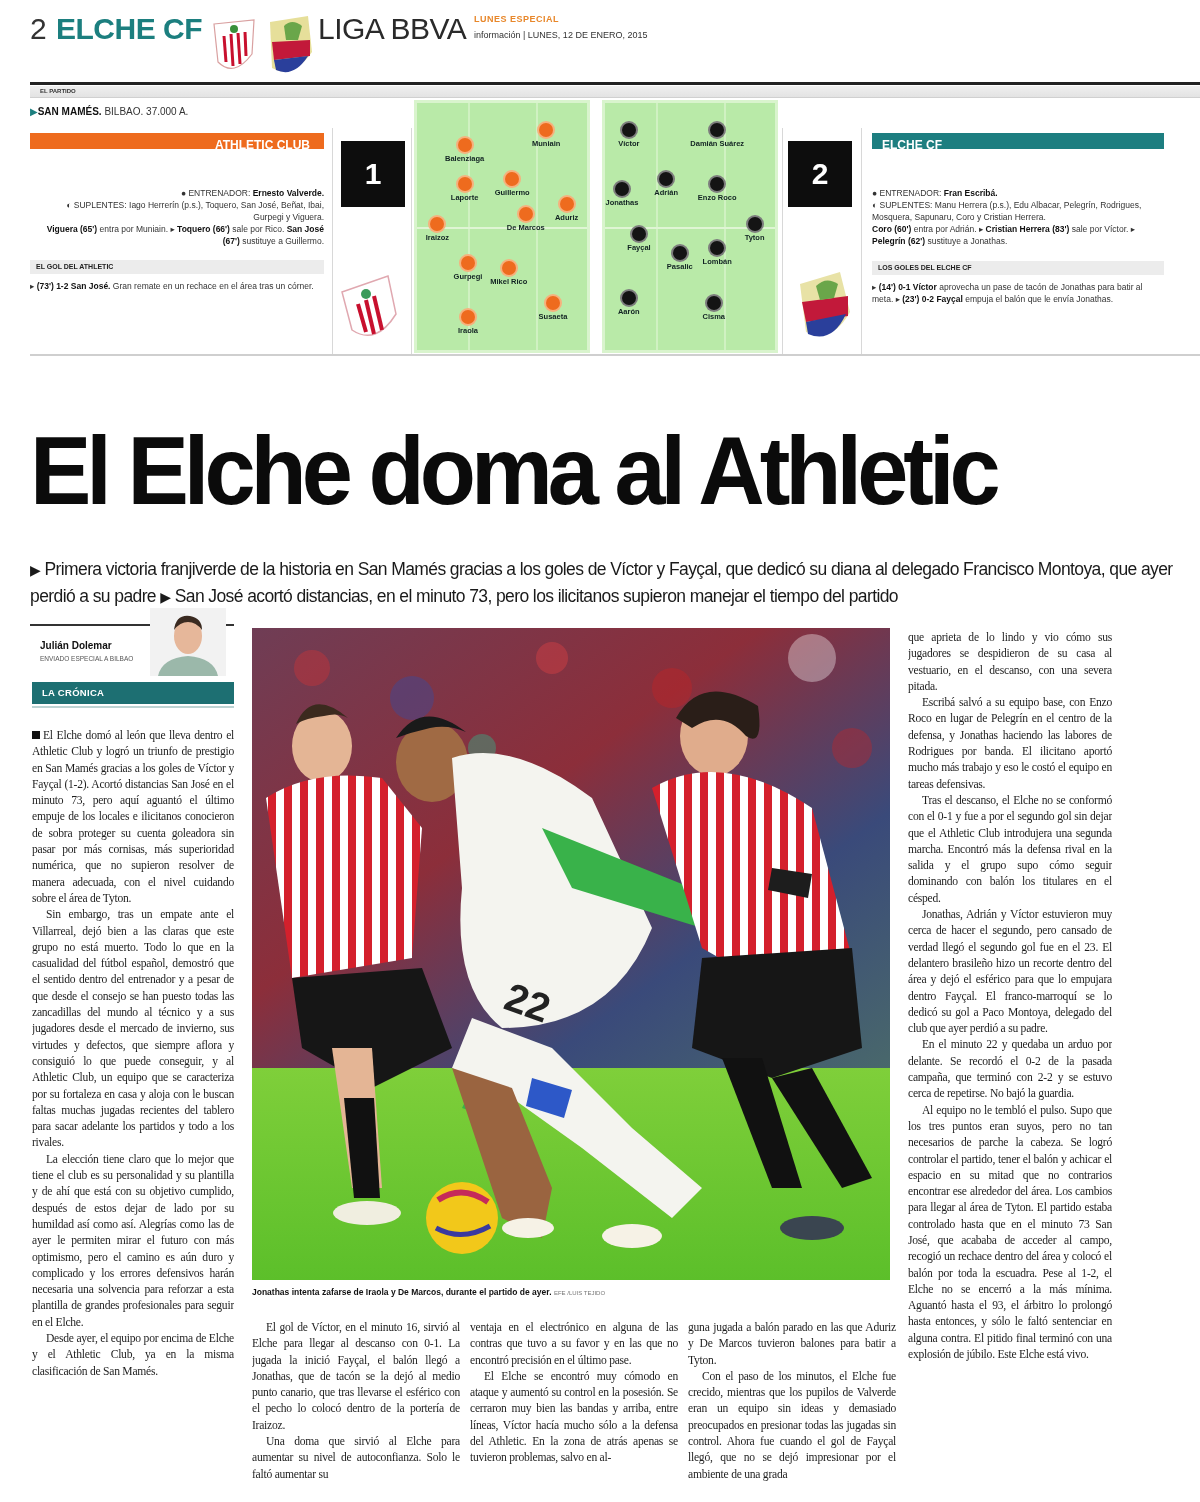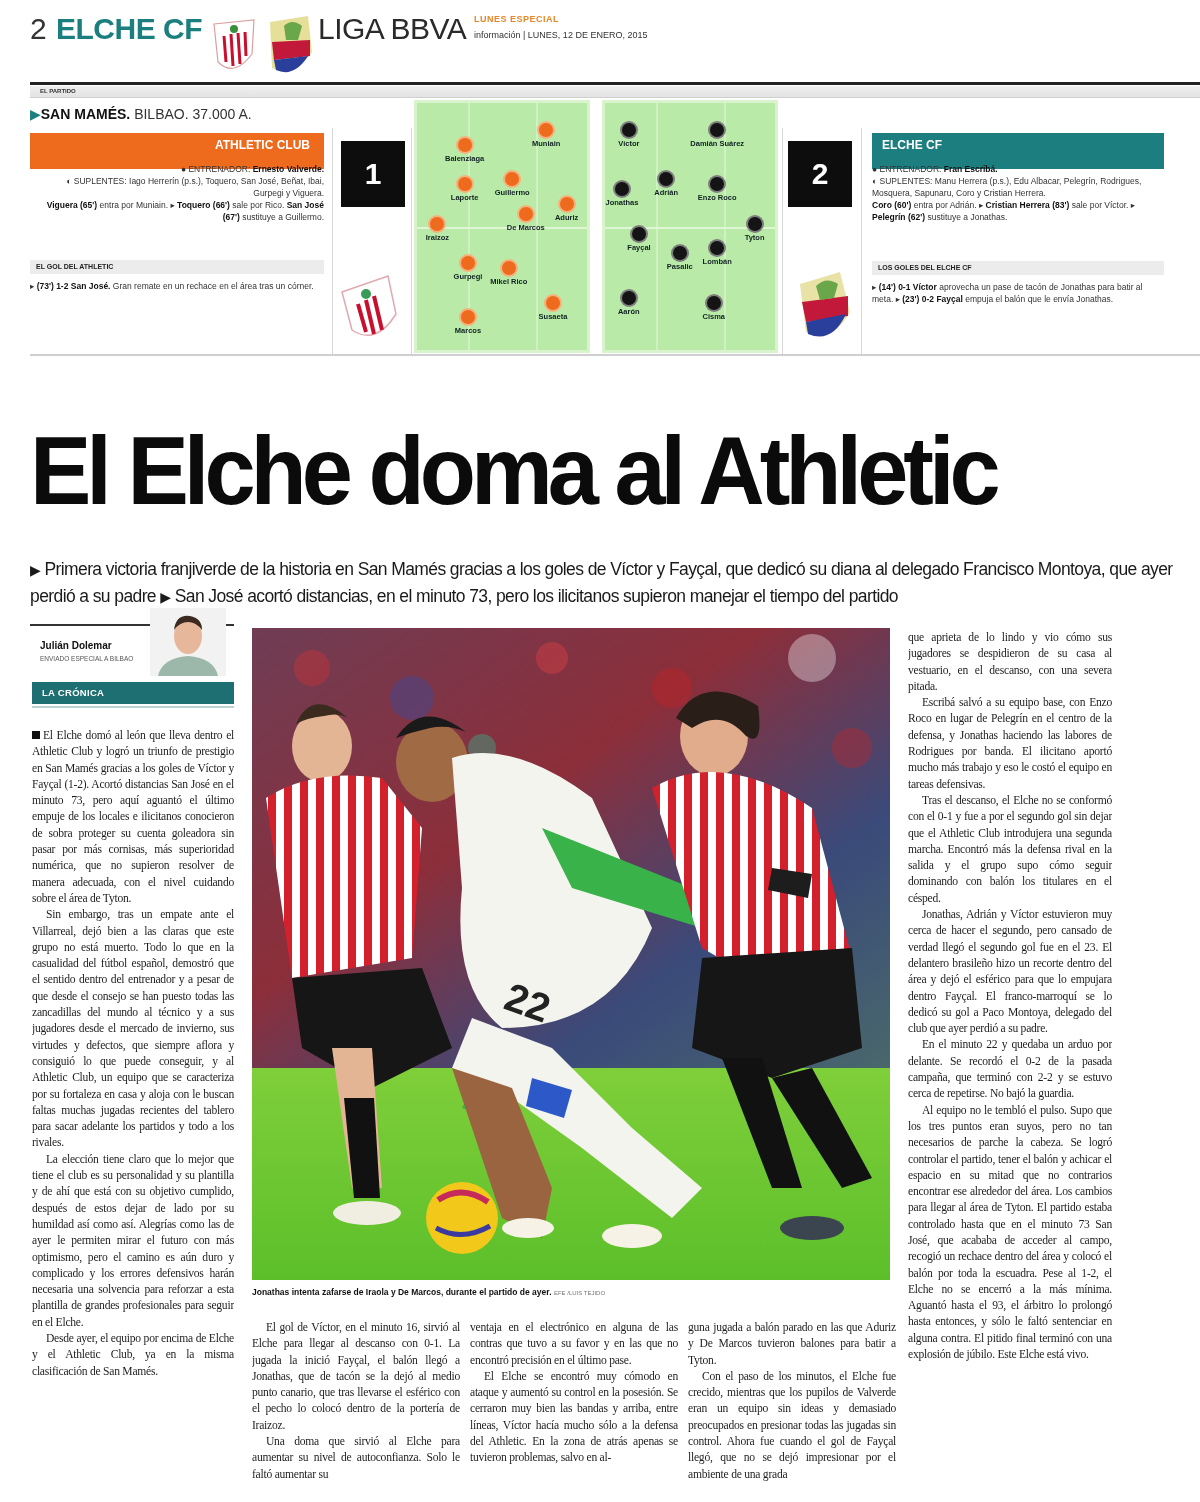--- a/index.html
+++ b/index.html
@@ -13,27 +13,27 @@
   .crest-ath-small { position: absolute; left: 178px; top: 8px; width: 52px; height: 62px; }
   .crest-elc-small { position: absolute; left: 232px; top: 4px; width: 54px; height: 68px; }
   .league { position: absolute; left: 288px; top: 4px; font-family: "Liberation Sans", sans-serif; font-size: 30px; color: #2a2a2a; letter-spacing: -0.5px; }
   .kicker { position: absolute; left: 444px; top: 6px; font-family: "Liberation Sans", sans-serif; font-size: 9px; font-weight: bold; color: #e8872a; letter-spacing: 0.5px; }
   .dateline { position: absolute; left: 444px; top: 22px; font-family: "Liberation Sans", sans-serif; font-size: 9px; color: #333; }
   .top-rule { position: absolute; left: 30px; top: 82px; width: 1170px; height: 3px; background: #222; }
   .rule-label { position: absolute; left: 40px; top: 88px; font-family: "Liberation Sans", sans-serif; font-size: 6px; font-weight: bold; color: #333; }
   .rule-band { position: absolute; left: 30px; top: 86px; width: 1170px; height: 12px; background: linear-gradient(#efefef, #e3e3e3); border-bottom: 1px solid #d0d0d0; }
 
   
-  .venue { position: absolute; left: 30px; top: 106px; font-family: "Liberation Sans", sans-serif; font-size: 14px; color: #333; }
+  .venue { position: absolute; left: 30px; top: 106px; font-family: "Liberation Sans", sans-serif; font-size: 10px; color: #333; }
   .venue b { color: #111; }
   .venue .arrow { color: #1c7f7f; }
-  .team-bar { position: absolute; height: 36px; font-family: "Liberation Sans", sans-serif; font-weight: bold; font-size: 12px; color: #fff; line-height: 24px; }
+  .team-bar { position: absolute; height: 16px; font-family: "Liberation Sans", sans-serif; font-weight: bold; font-size: 12px; color: #fff; line-height: 24px; }
   .team-bar.home { left: 30px; top: 133px; width: 294px; background: #ee6b1e; text-align: right; padding-right: 14px; }
   .team-bar.away { left: 872px; top: 133px; width: 292px; background: #1d7e80; text-align: left; padding-left: 10px; }
-  .lineup-text { position: absolute; font-family: "Liberation Sans", sans-serif; font-size: 8.5px; line-height: 12px; color: #333; }
+  .lineup-text { position: absolute; font-family: "Liberation Sans", sans-serif; font-size: 8.5px; line-height: 12px; color: #333; margin-top: 24px; }
   .lineup-text.home { left: 34px; top: 163px; width: 290px; text-align: right; }
   .lineup-text.away { left: 872px; top: 163px; width: 290px; }
   .lineup-text b { color: #111; }
   .goal-head { position: absolute; height: 14px; background: #ececec; font-family: "Liberation Sans", sans-serif; font-weight: bold; font-size: 7px; line-height: 14px; color: #222; padding-left: 6px; }
   .goal-head.home { left: 30px; top: 260px; width: 294px; }
   .goal-head.away { left: 872px; top: 261px; width: 292px; }
   .goal-text { position: absolute; font-family: "Liberation Sans", sans-serif; font-size: 8.5px; line-height: 12px; color: #333; }
   .goal-text.home { left: 30px; top: 280px; width: 290px; }
   .goal-text.away { left: 872px; top: 281px; width: 290px; }
   .goal-text b { color: #111; }
@@ -184,21 +184,21 @@
       <div class="player" style="left: 54%; top: 64%;">
         <span class="dot"></span>
         <span class="pname">Mikel Rico</span>
       </div>
       <div class="player" style="left: 80%; top: 78%;">
         <span class="dot"></span>
         <span class="pname">Susaeta</span>
       </div>
       <div class="player" style="left: 30%; top: 84%;">
         <span class="dot"></span>
-        <span class="pname">Marcos</span>
+        <span class="pname">Iraola</span>
       </div>
     </div>
 </div>
 <div class="pitch away">
   <div class="line" style="left:0;right:0;top:50%;height:2px;"></div>
   <div class="line" style="left:30%;width:2px;top:0;bottom:0;opacity:.6"></div>
   <div class="line" style="left:70%;width:2px;top:0;bottom:0;opacity:.6"></div>
   <div id="away-players">
       <div class="player" style="left: 14%; top: 8%;">
         <span class="dot"></span>

